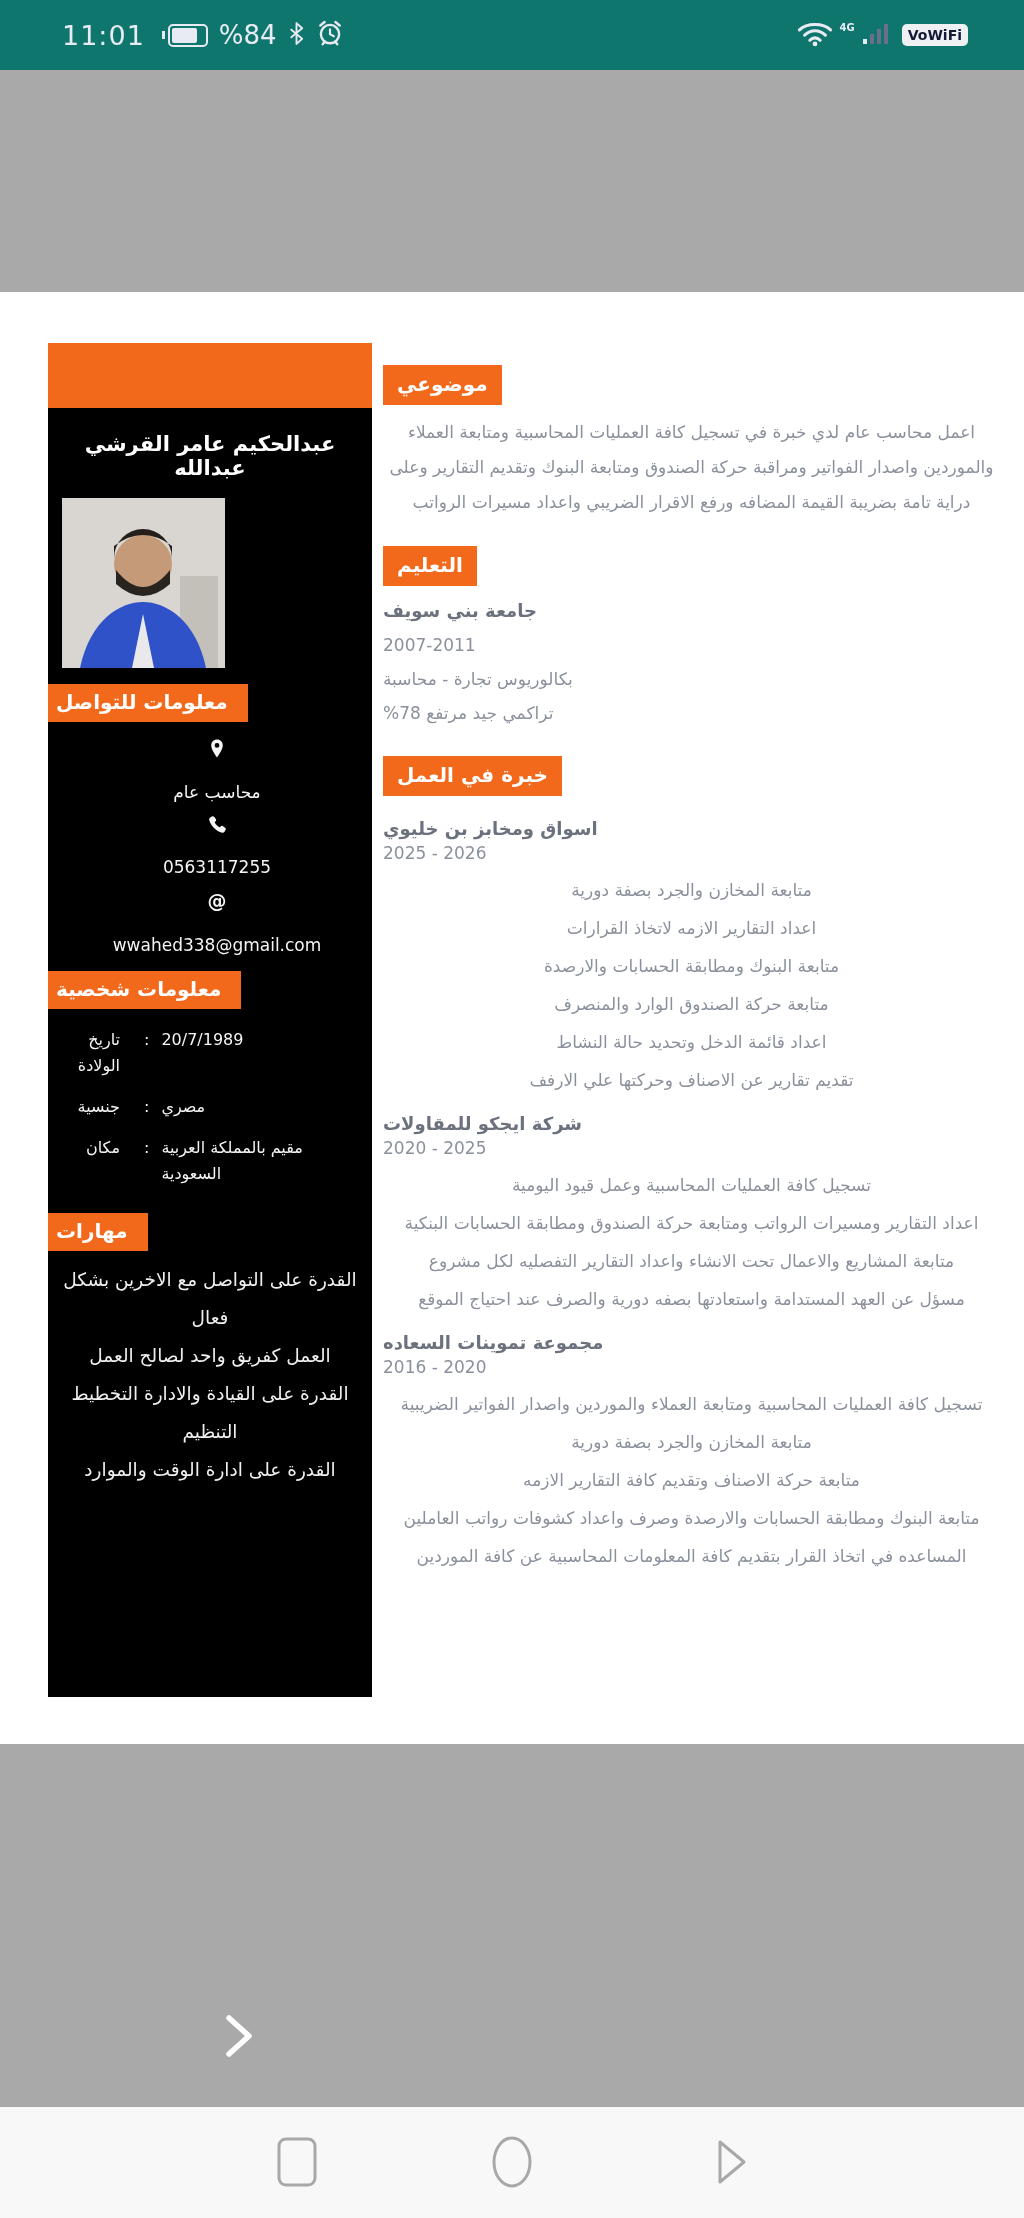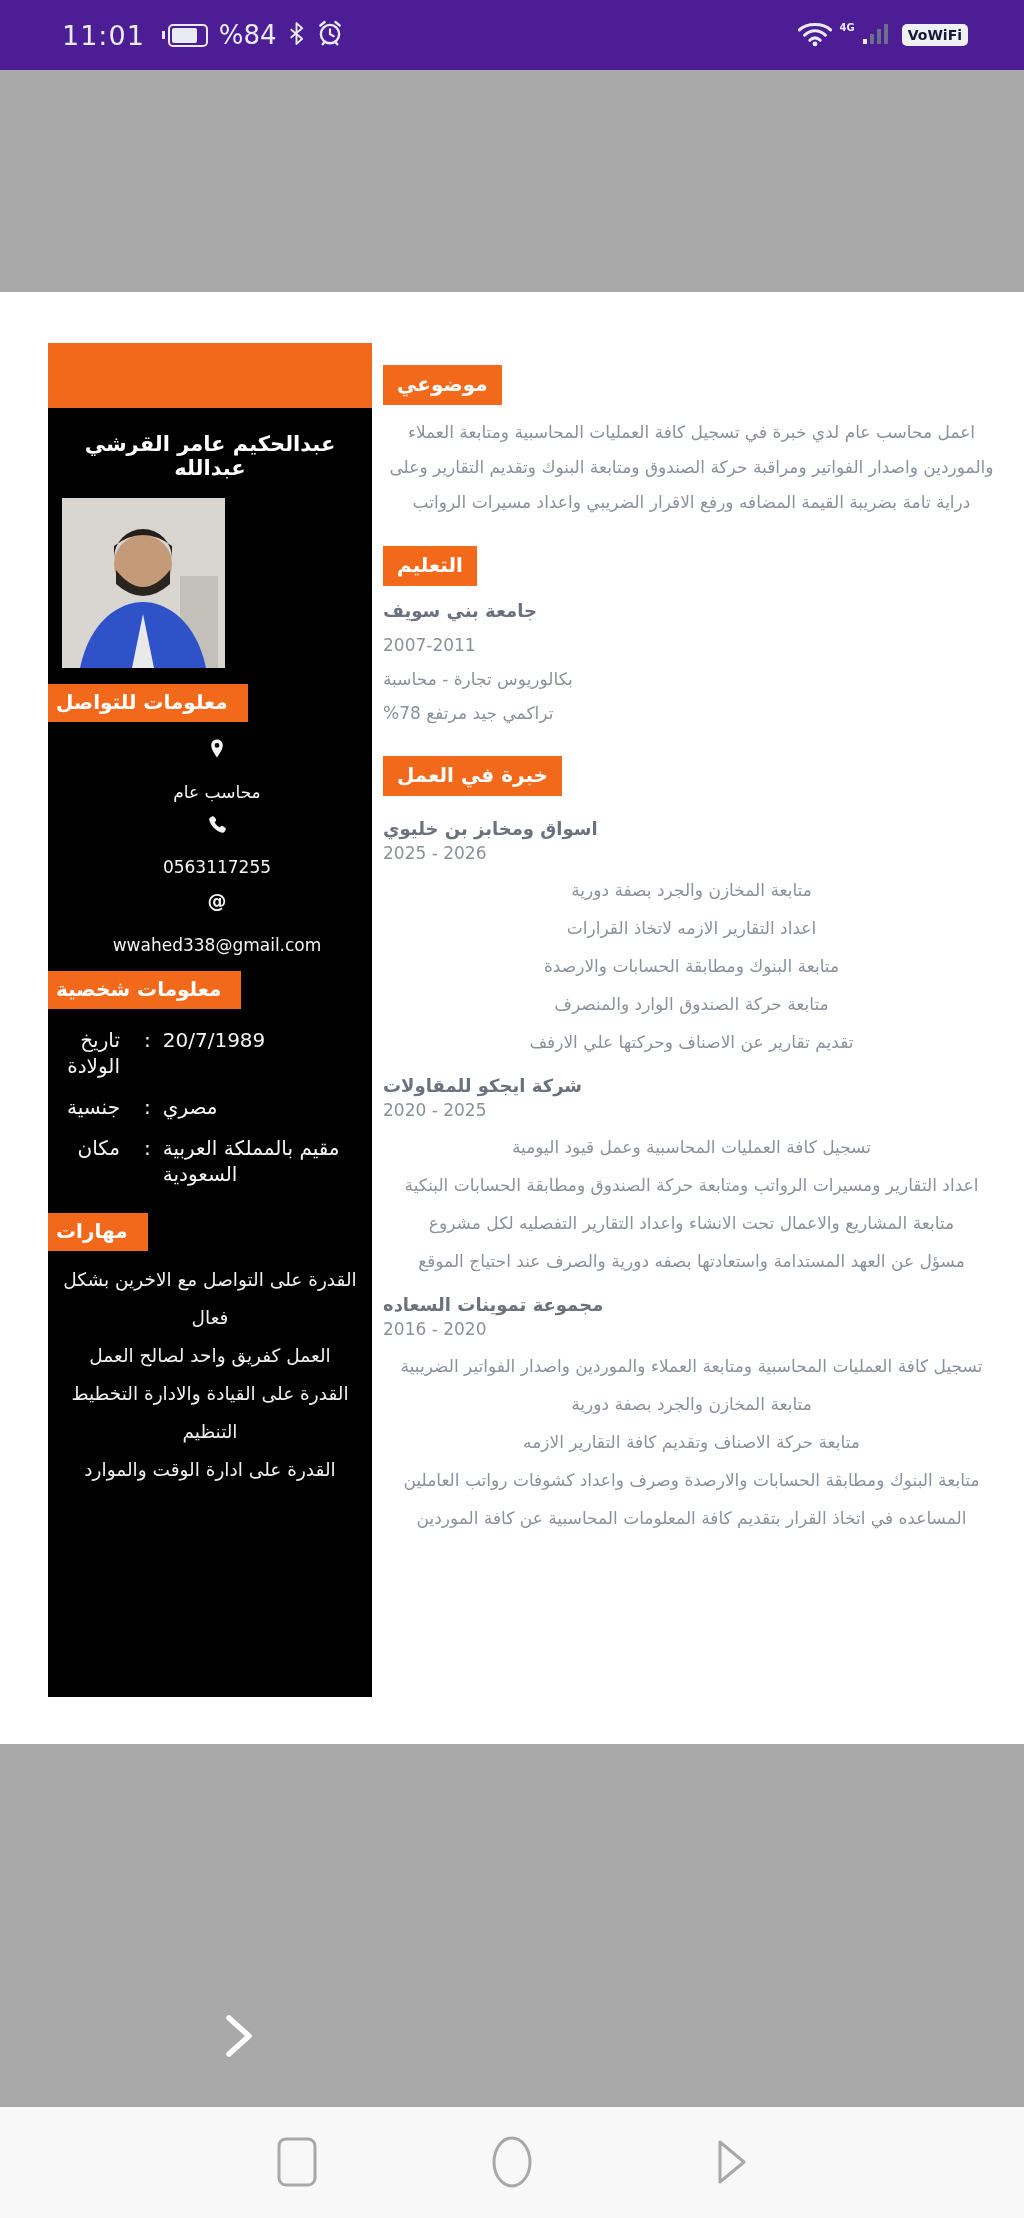--- a/index.html
+++ b/index.html
@@ -1,19 +1,19 @@
 <!DOCTYPE html>
 <html><head>
 <meta charset="utf-8">
 <style>
   html,body{margin:0;padding:0;background:#000;}
   .screen{position:relative;width:1024px;height:2218px;overflow:hidden;background:#a9a9a9;font-family:"DejaVu Sans",sans-serif;}
 
   
-  .statusbar{position:absolute;left:0;top:0;width:1024px;height:70px;background:#4c1d95;color:#e9ebf3;
+  .statusbar{position:absolute;left:0;top:0;width:1024px;height:70px;background:#0f766e;color:#e9ebf3;
     display:flex;align-items:center;justify-content:space-between;padding:0 56px 0 62px;box-sizing:border-box;z-index:6;}
   .sb-left{display:flex;align-items:center;gap:11px;}
   .sb-time{font-size:27px;letter-spacing:1px;}
   .bat{position:relative;width:36px;height:19px;border:2px solid #e9ebf3;border-radius:5px;margin-left:12px;}
   .bat .fill{position:absolute;left:2px;top:2px;bottom:2px;width:25px;background:#e9ebf3;border-radius:2px;}
   .bat .nub{position:absolute;left:-8px;top:5px;width:3px;height:8px;background:#e9ebf3;}
   .sb-pct{font-size:26px;}
   .sb-right{display:flex;align-items:center;gap:7px;}
   .fourg{font-size:10px;font-weight:bold;transform:translateY(-8px);}
   .vowifi{background:#eef0f4;color:#141936;font-weight:bold;font-size:14px;padding:3px 6px;border-radius:5px;margin-left:3px;}
@@ -27,21 +27,21 @@
   .name{margin:24px 6px 0;text-align:center;font-weight:bold;font-size:21px;color:#ffffff;}
   .photo{width:163px;height:170px;margin:18px 0 0 14px;background:#d9d6d1;overflow:hidden;}
   .badge{background:#f2691c;color:#fff;font-weight:bold;width:max-content;}
   .sbadge{font-size:20px;padding:6px 20px 8px 8px;margin-top:16px;}
   .mt26{margin-top:26px;}
   .contact-rows{margin-top:16px;}
   .crow{display:flex;align-items:center;gap:23px;margin:0 0 13px 14px;font-size:17px;flex-direction:column;}
   .crow .ic{width:20px;display:flex;justify-content:center;}
   .at{font-size:19px;font-weight:bold;color:#f4f4f4;}
   .personal-rows{margin-top:18px;}
-  .prow{display:flex;margin:0 0 15px 8px;line-height:26px;font-size:20px;}
+  .prow{display:flex;margin:0 0 15px 8px;line-height:26px;font-size:16px;}
   .plabel{width:64px;text-align:right;}
   .pcolon{margin-left:24px;}
   .pvalue{margin-left:12px;width:180px;text-align:left;unicode-bidi:plaintext;}
   .skills-list{margin-top:10px;}
   .skill{font-size:18.5px;line-height:38px;text-align:center;color:#efefef;padding:0 4px;}
 
   
   .main{position:absolute;left:383px;top:0;width:617px;color:#8b919c;}
   .mbadge{font-size:20px;padding:7px 14px 9px;}
   .mt73{margin-top:73px;}
@@ -209,20 +209,21 @@
 
 
           <div class="bullet" dir="rtl">متابعة المخازن والجرد بصفة دورية</div>
 
           <div class="bullet" dir="rtl">اعداد التقارير الازمه لاتخاذ القرارات</div>
 
           <div class="bullet" dir="rtl">متابعة البنوك ومطابقة الحسابات والارصدة</div>
 
           <div class="bullet" dir="rtl">متابعة حركة الصندوق الوارد والمنصرف</div>
 
+          <div class="bullet" dir="rtl">اعداد قائمة الدخل وتحديد حالة النشاط</div>
 
           <div class="bullet" dir="rtl">تقديم تقارير عن الاصناف وحركتها علي الارفف</div>
 
       </div>
 
       <div class="job">
         <div class="job-name" dir="rtl">شركة ايجكو للمقاولات</div>
         <div class="job-years" dir="ltr">2020 - 2025</div>
 
           <div class="bullet" dir="rtl">تسجيل كافة العمليات المحاسبية وعمل قيود اليومية</div>

